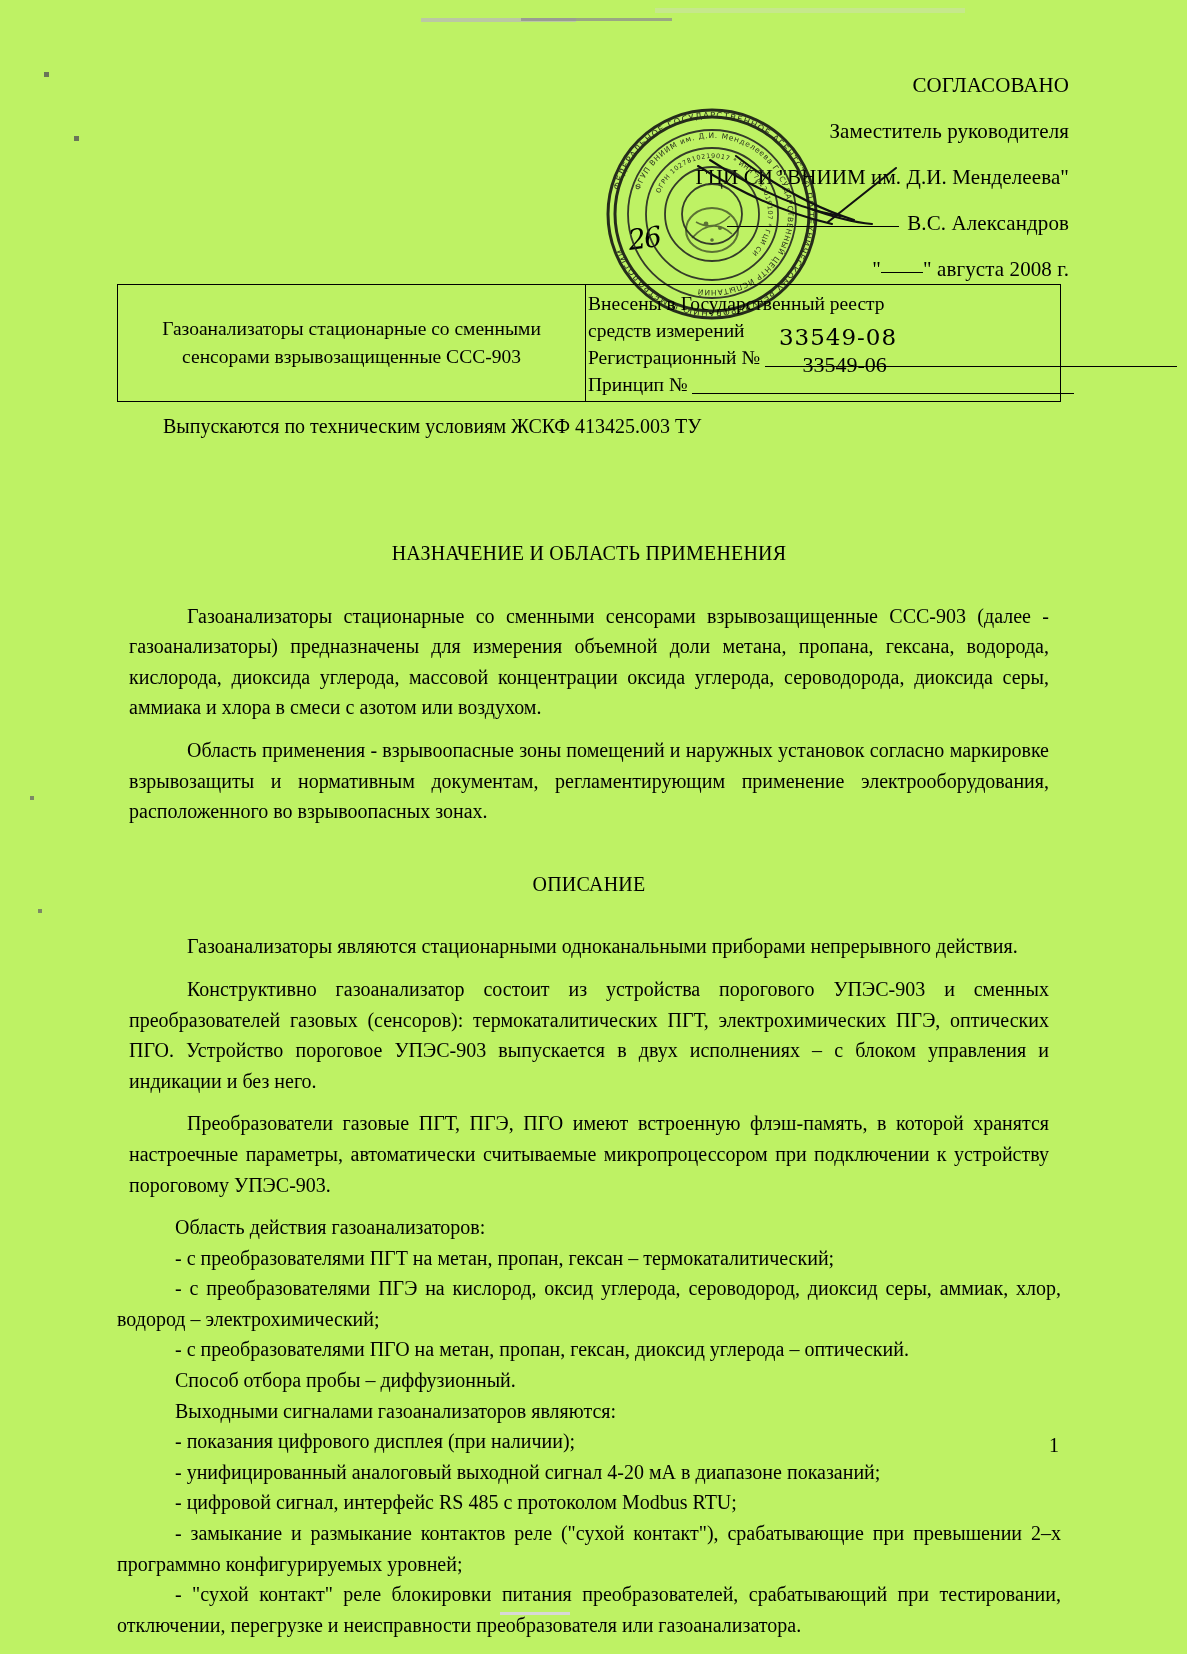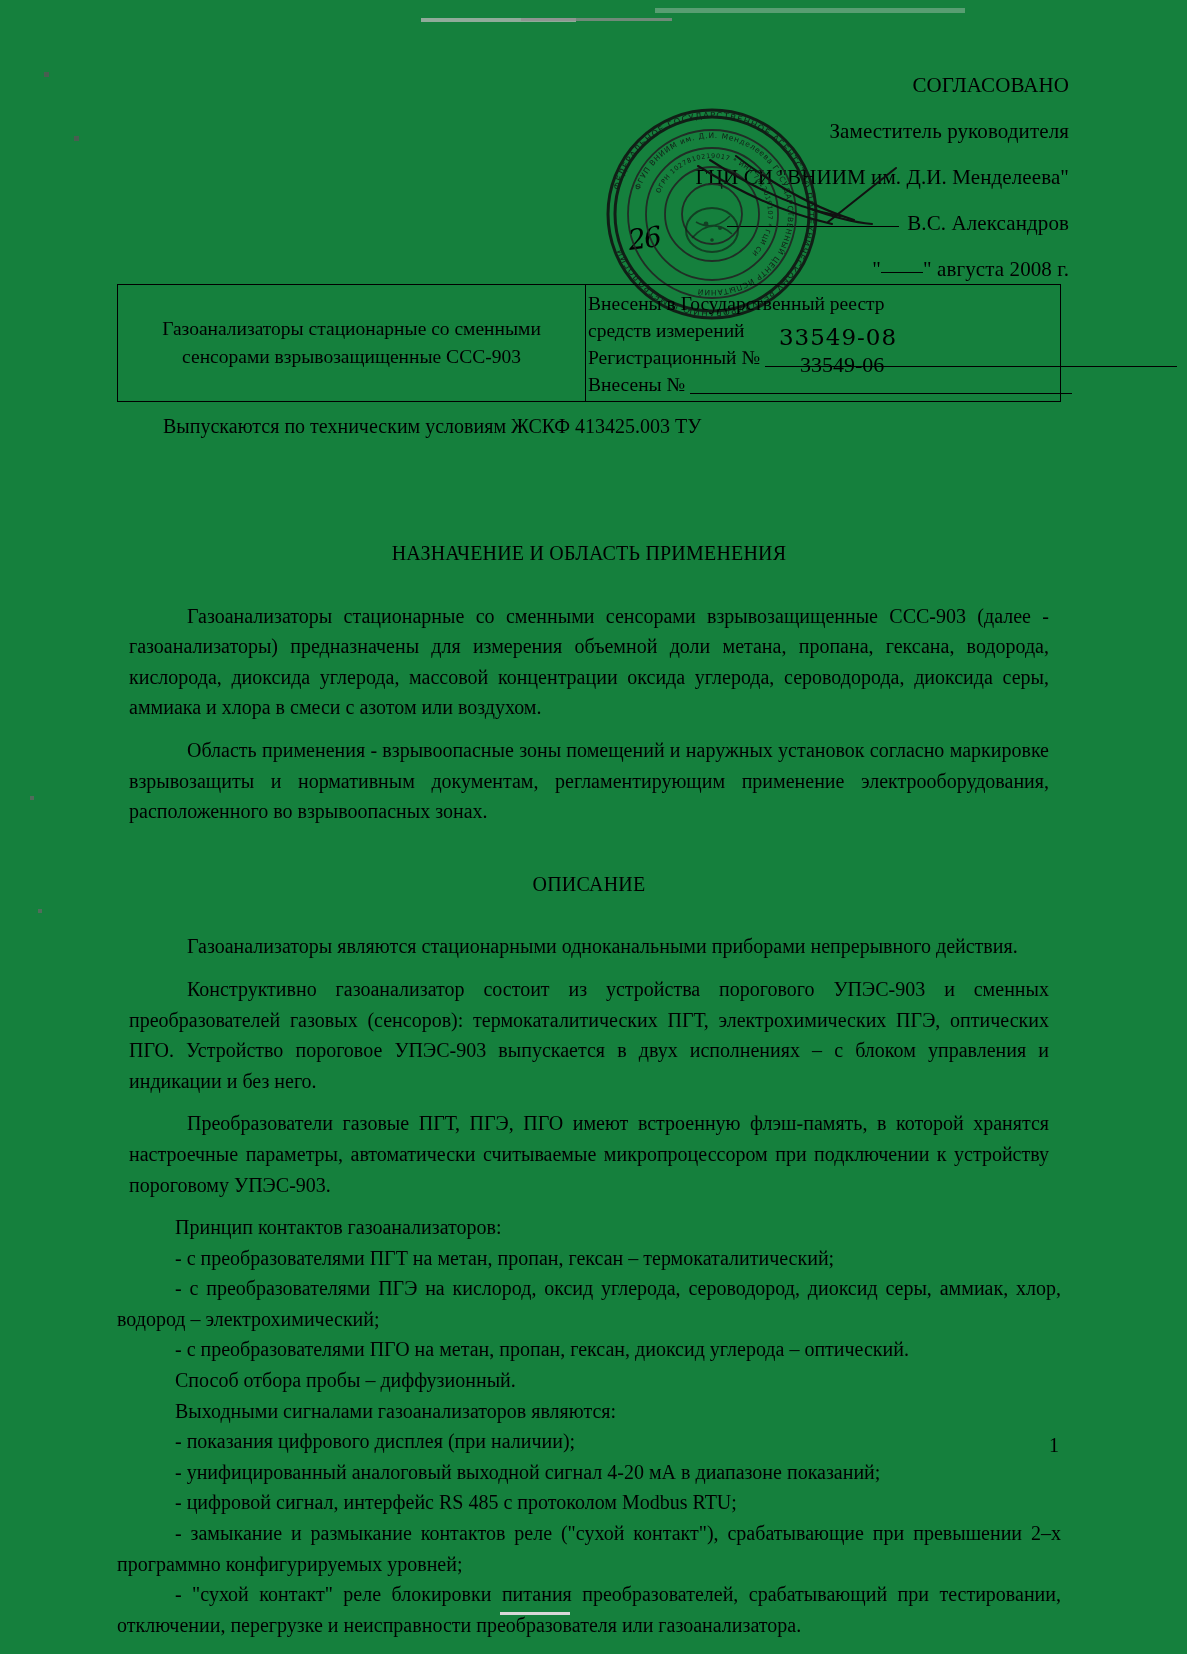--- a/index.html
+++ b/index.html
@@ -8,21 +8,21 @@
     background: #ffffff;
   }
   body {
     font-family: "Liberation Serif", "DejaVu Serif", serif;
     color: #000000;
   }
   .page {
     position: relative;
     width: 1187px;
     height: 1654px;
-    background: #15803d;
+    background: #bef264;
     overflow: hidden;
   }
 
   
   .scan-mark {
     position: absolute;
     background: #b9b9b9;
     opacity: .75;
   }
   .scan-dot {
@@ -289,42 +289,42 @@
     <div class="frame-right">
       <div class="row">Внесены в Государственный реестр</div>
       <div class="row">средств измерений</div>
       <div class="row">
         <span>Регистрационный №</span>
         <span class="fill reg-fill">
           <span class="hand-num">33549-08</span>
         </span>
       </div>
       <div class="row">
-        <span>Внесены №</span>
+        <span>Принцип №</span>
         <span class="fill zam-fill">
           <span class="typed-num">33549-06</span>
         </span>
       </div>
     </div>
   </div>
 
   <div class="tu-line">Выпускаются по техническим условиям ЖСКФ 413425.003 ТУ</div>
 
   <div class="body">
 
     <h2 class="sec">НАЗНАЧЕНИЕ И ОБЛАСТЬ ПРИМЕНЕНИЯ</h2>
     <p class="para">Газоанализаторы стационарные со сменными сенсорами взрывозащищенные ССС-903 (далее - газоанализаторы) предназначены для измерения объемной доли метана, пропана, гексана, водорода, кислорода, диоксида углерода, массовой концентрации оксида углерода, сероводорода, диоксида серы, аммиака и хлора в смеси с азотом или воздухом.</p>
     <p class="para">Область применения - взрывоопасные зоны помещений и наружных установок согласно маркировке взрывозащиты и нормативным документам, регламентирующим применение электрооборудования, расположенного во взрывоопасных зонах.</p>
 
     <h2 class="sec second">ОПИСАНИЕ</h2>
     <p class="para">Газоанализаторы являются стационарными одноканальными приборами непрерывного действия.</p>
     <p class="para">Конструктивно газоанализатор состоит из устройства порогового УПЭС-903 и сменных преобразователей газовых (сенсоров): термокаталитических ПГТ, электрохимических ПГЭ, оптических ПГО. Устройство пороговое УПЭС-903 выпускается в двух исполнениях – с блоком управления и индикации и без него.</p>
     <p class="para">Преобразователи газовые ПГТ, ПГЭ, ПГО имеют встроенную флэш-память, в которой хранятся настроечные параметры, автоматически считываемые микропроцессором при подключении к устройству пороговому УПЭС-903.</p>
 
-    <p class="line">Принцип контактов газоанализаторов:</p>
+    <p class="line">Область действия газоанализаторов:</p>
     <p class="line">- с преобразователями ПГТ на метан, пропан, гексан – термокаталитический;</p>
     <p class="line wrap">- с преобразователями ПГЭ на кислород, оксид углерода, сероводород, диоксид серы, аммиак, хлор, водород – электрохимический;</p>
     <p class="line">- с преобразователями ПГО на метан, пропан, гексан, диоксид углерода – оптический.</p>
 
     <p class="line">Способ отбора пробы – диффузионный.</p>
     <p class="line">Выходными сигналами газоанализаторов являются:</p>
     <p class="line">- показания цифрового дисплея (при наличии);</p>
     <p class="line">- унифицированный аналоговый выходной сигнал 4-20 мА в диапазоне показаний;</p>
     <p class="line">- цифровой сигнал, интерфейс RS 485 с протоколом Modbus RTU;</p>
     <p class="line wrap">- замыкание и размыкание контактов реле ("сухой контакт"), срабатывающие при превышении 2–х программно конфигурируемых уровней;</p>

